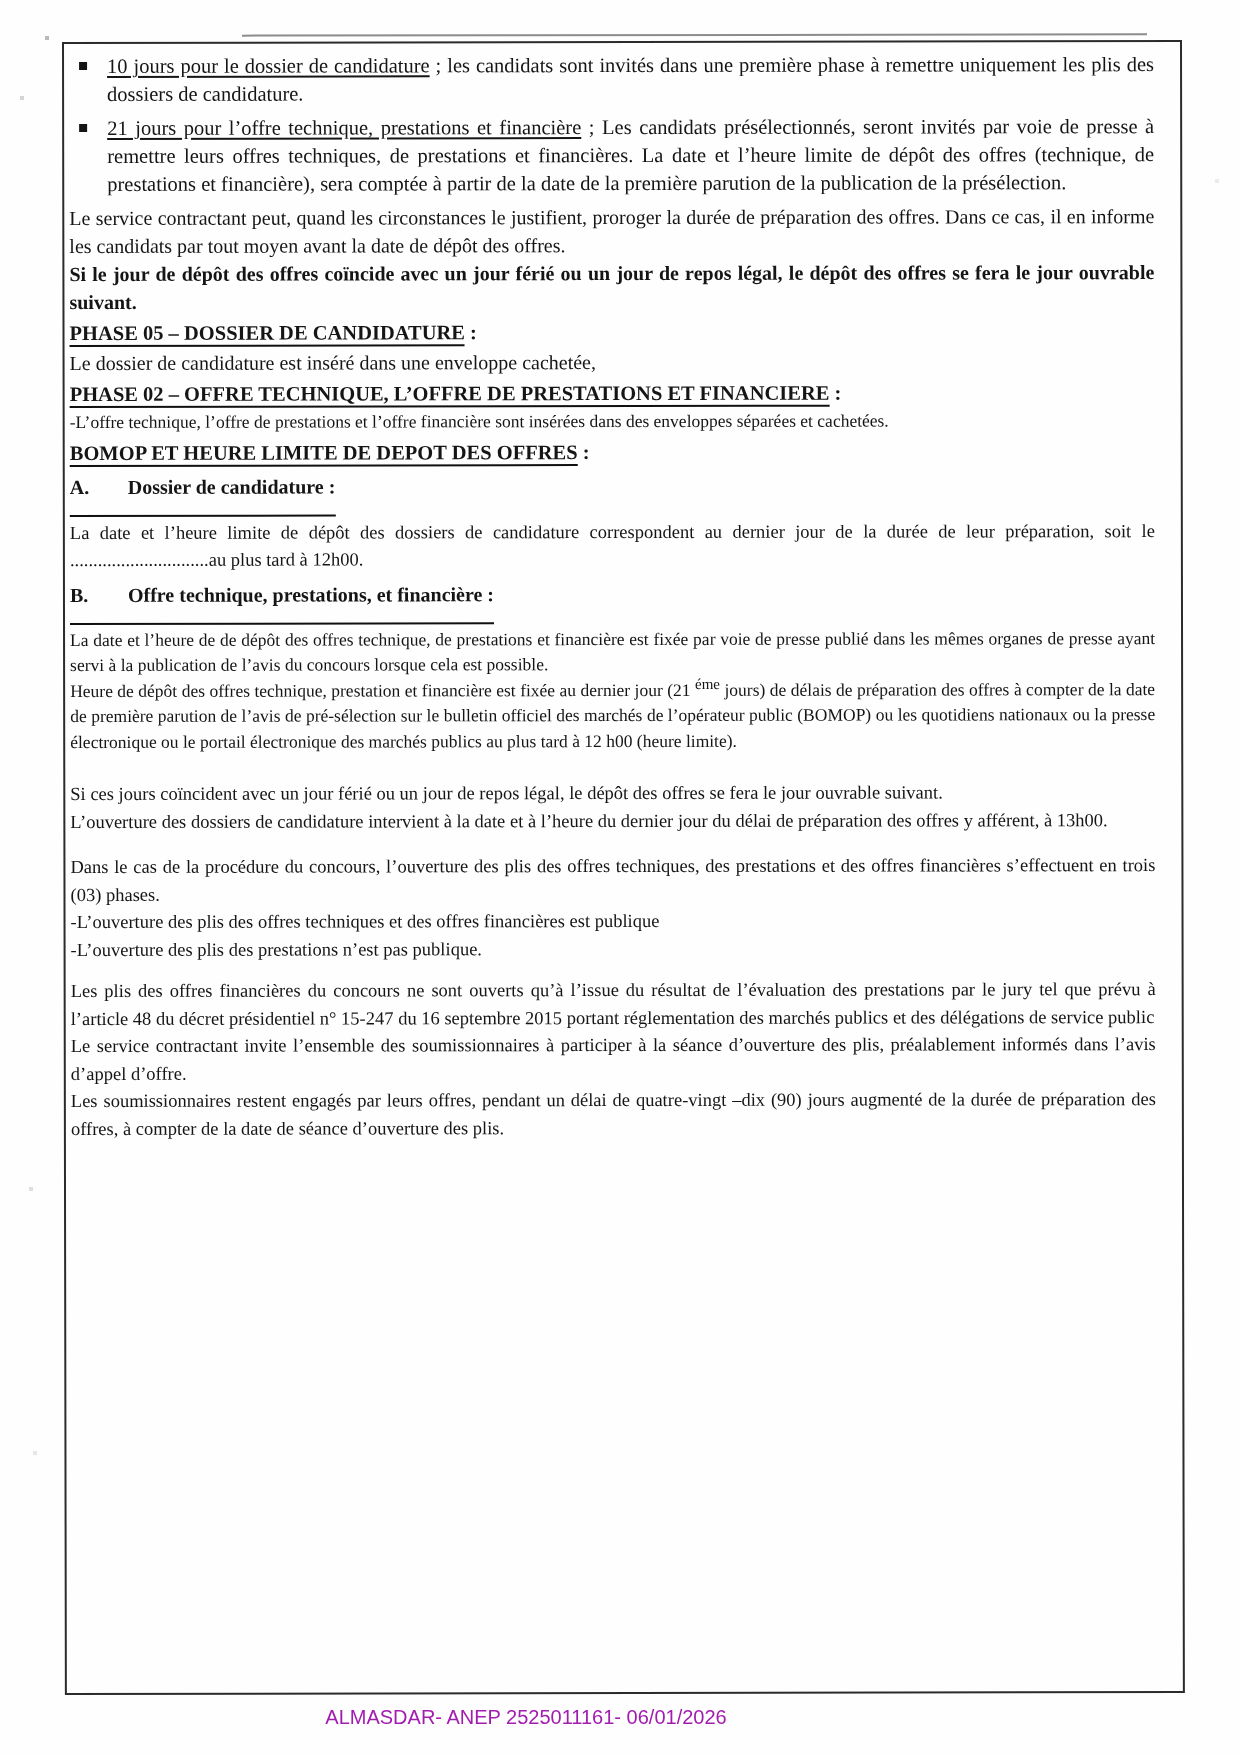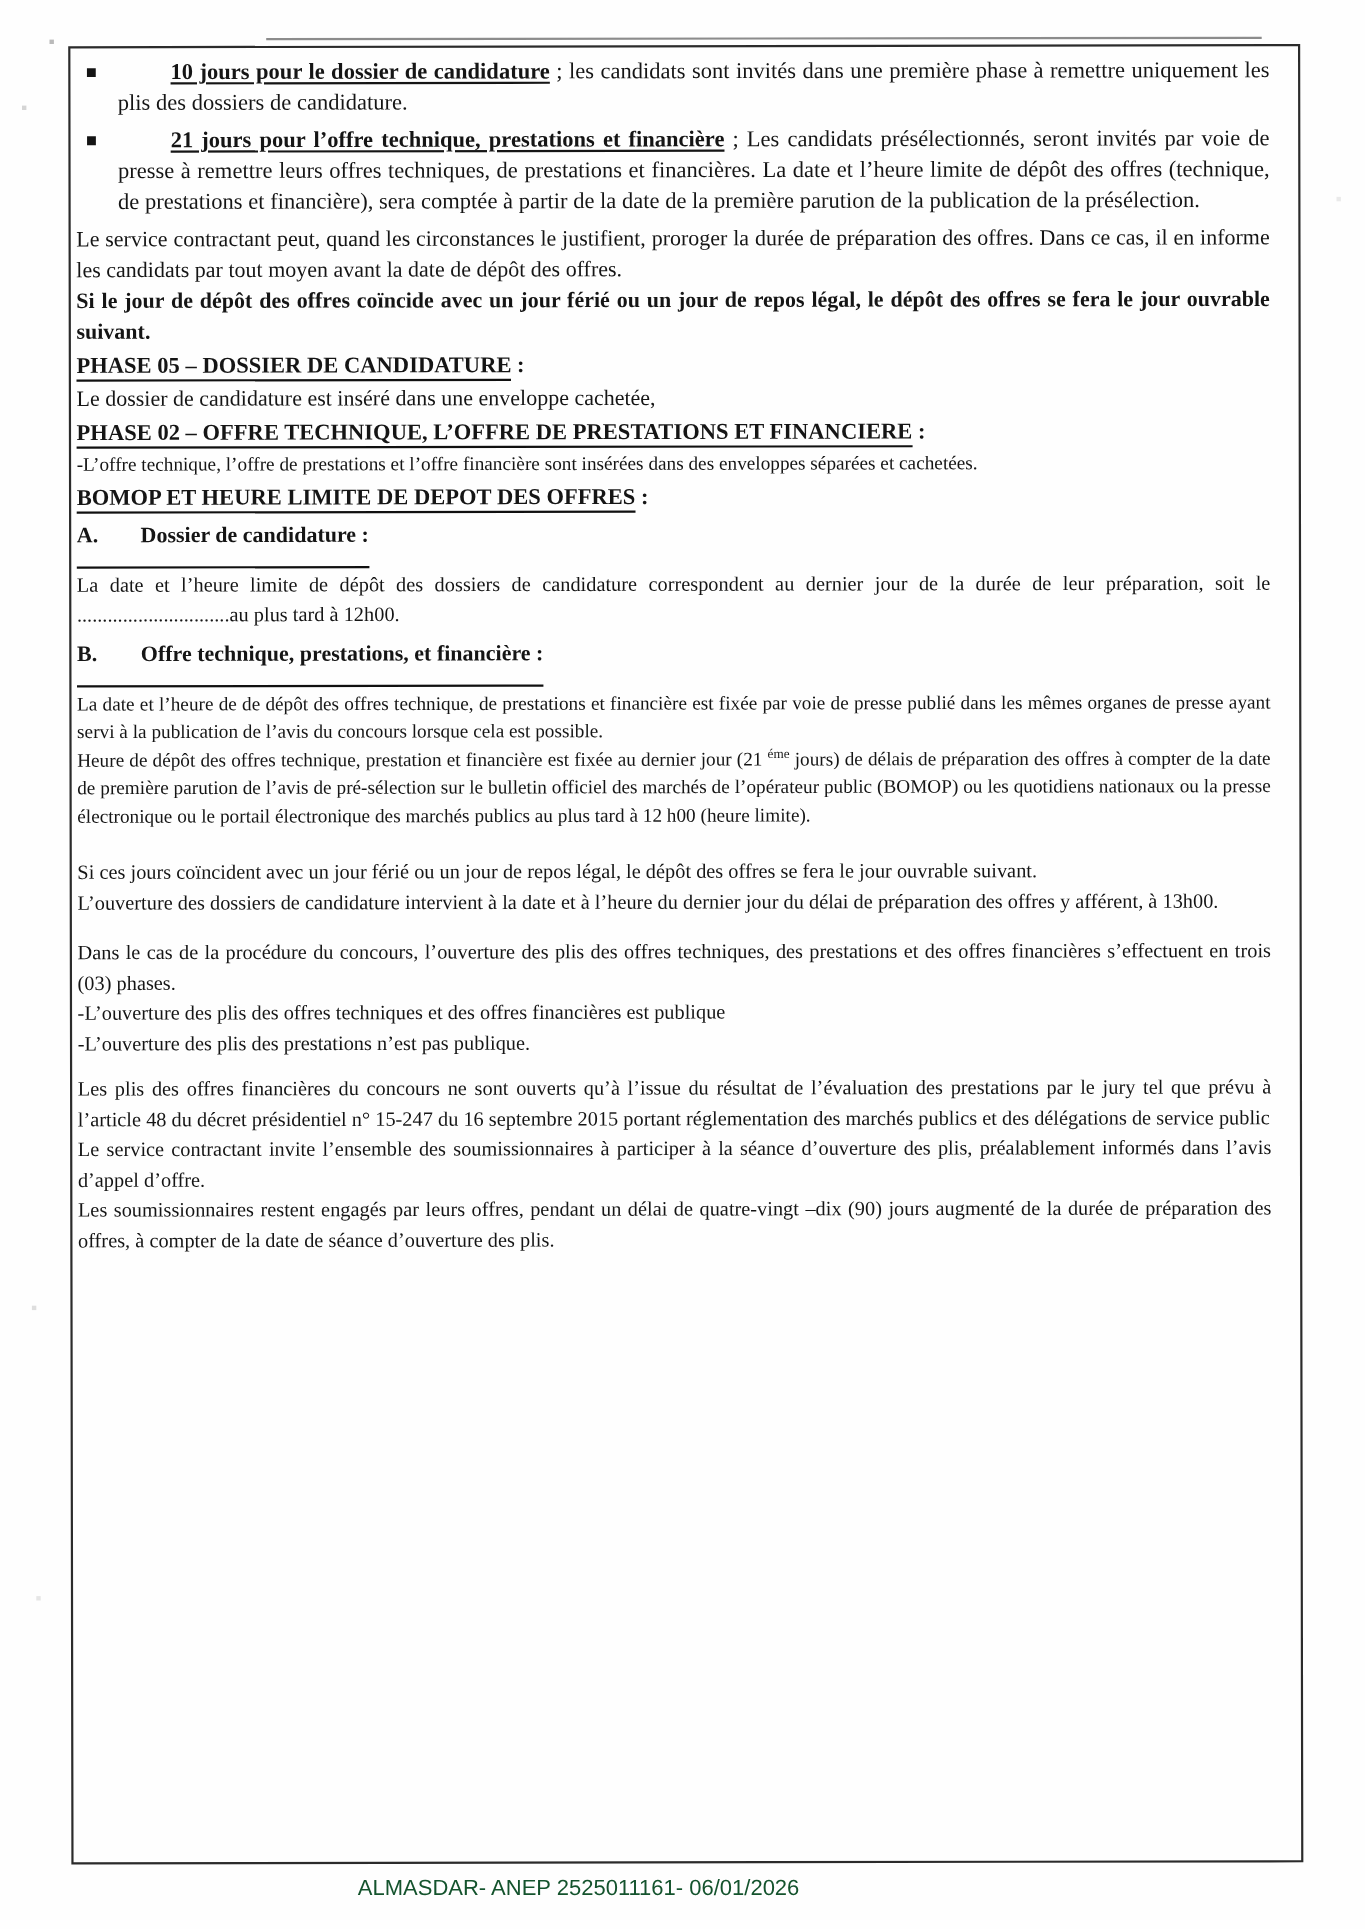--- a/index.html
+++ b/index.html
@@ -44,52 +44,51 @@
     flex: 0 0 auto;
     width: 8px; height: 8px; background: #141414;
     margin: 10px 20px 0 10px;
   }
   .bullet-text {
     flex: 1;
     font-size: 20.5px; line-height: 28px;
     text-align: justify;
   }
   .lead {
-    font-weight: bold;
+    font-weight: normal;
     text-decoration: underline;
     text-decoration-thickness: 2px;
     text-underline-offset: 3px;
-    margin-left: 48px;
   }
 
   
   p { margin: 0; }
   .p20 { font-size: 20px;   line-height: 28px;   text-align: justify; }
   .p19 { font-size: 18.5px; line-height: 27.5px; text-align: justify; }
   .p18 { font-size: 17.5px; line-height: 25.5px; text-align: justify; }
   .bold { font-weight: bold; }
 
   
   .h-phase { font-size: 20.5px; font-weight: bold; line-height: 28px; margin: 3px 0 2px 0; }
   .h-phase .u { border-bottom: 2px solid #101010; padding-bottom: 1px; }
   .h-sub { font-size: 20px; font-weight: bold; line-height: 27px; margin: 7px 0 3px 0; }
   .h-sub .u { display: inline-block; border-bottom: 2px solid #101010; padding-bottom: 14px; }
   .h-sub .label { display: inline-block; width: 58px; }
 
   .spacer-lg { height: 26px; }
   .spacer-md { height: 18px; }
   .spacer-sm { height: 14px; }
 
-  sup { font-size: 12px; line-height: 0; }
+  sup { font-size: 15px; line-height: 0; }
 
   .footer {
     position: absolute; left: 0; top: 1706px; width: 1052px;
     text-align: center;
     font-family: "Liberation Sans", sans-serif;
-    font-size: 20px; color: #14532d;
+    font-size: 20px; color: #a21caf;
   }
 </style>
 </head>
 <body>
 
 <div class="page">
 
   <div class="ghost-line"></div>
   <div class="speckles"></div>
 

